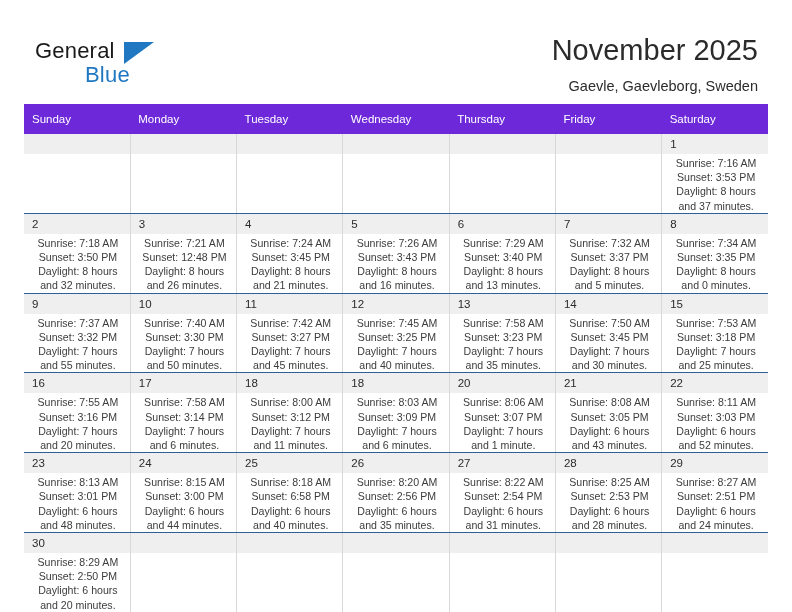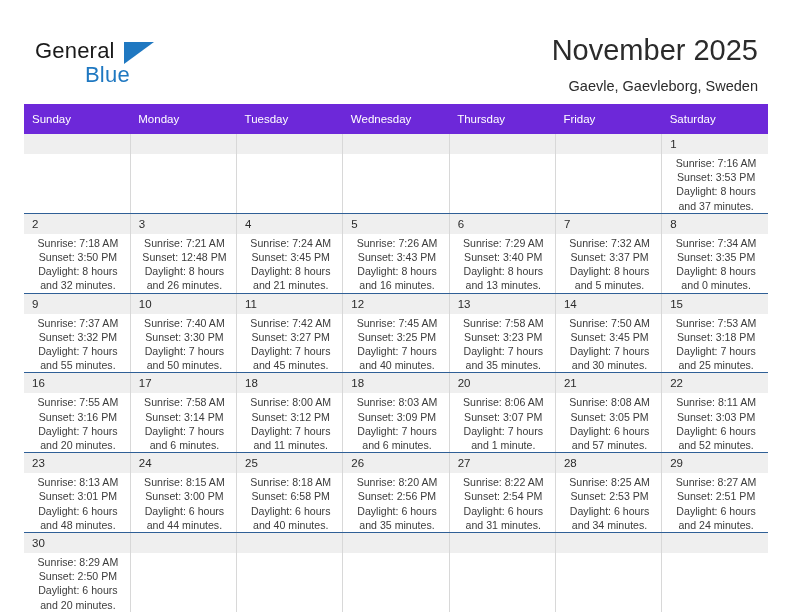--- a/index.html
+++ b/index.html
@@ -373,21 +373,21 @@
               <div>Daylight: 7 hours</div>
               <div>and 1 minute.</div>
             </div>
           </td>
           <td>
             <span class="daynum">21</span>
             <div class="info">
               <div>Sunrise: 8:08 AM</div>
               <div>Sunset: 3:05 PM</div>
               <div>Daylight: 6 hours</div>
-              <div>and 57 minutes.</div>
+              <div>and 43 minutes.</div>
             </div>
           </td>
           <td class="last-col">
             <span class="daynum">22</span>
             <div class="info">
               <div>Sunrise: 8:11 AM</div>
               <div>Sunset: 3:03 PM</div>
               <div>Daylight: 6 hours</div>
               <div>and 52 minutes.</div>
             </div>
@@ -438,21 +438,21 @@
               <div>Daylight: 6 hours</div>
               <div>and 31 minutes.</div>
             </div>
           </td>
           <td>
             <span class="daynum">28</span>
             <div class="info">
               <div>Sunrise: 8:25 AM</div>
               <div>Sunset: 2:53 PM</div>
               <div>Daylight: 6 hours</div>
-              <div>and 34 minutes.</div>
+              <div>and 28 minutes.</div>
             </div>
           </td>
           <td class="last-col">
             <span class="daynum">29</span>
             <div class="info">
               <div>Sunrise: 8:27 AM</div>
               <div>Sunset: 2:51 PM</div>
               <div>Daylight: 6 hours</div>
               <div>and 24 minutes.</div>
             </div>

